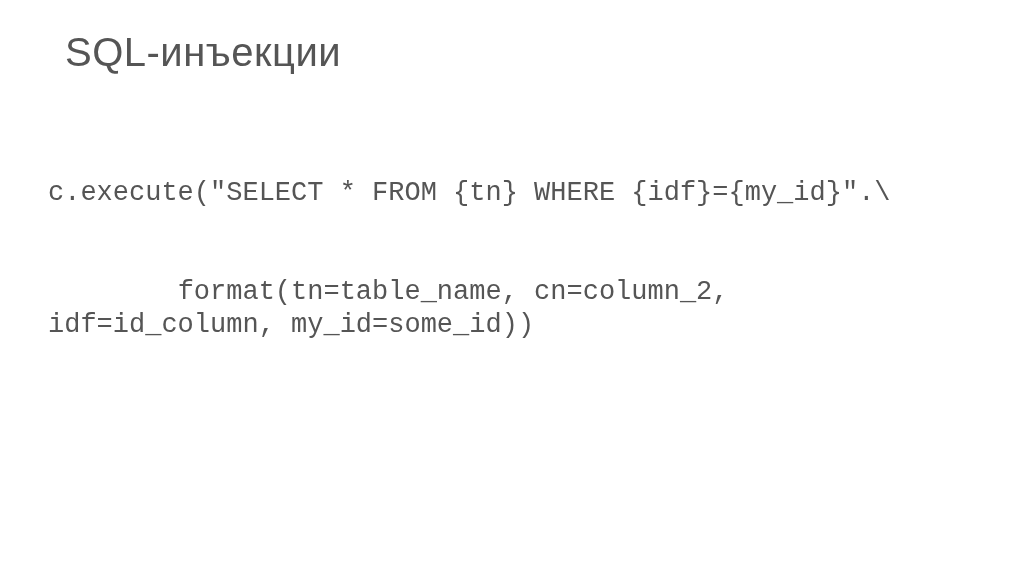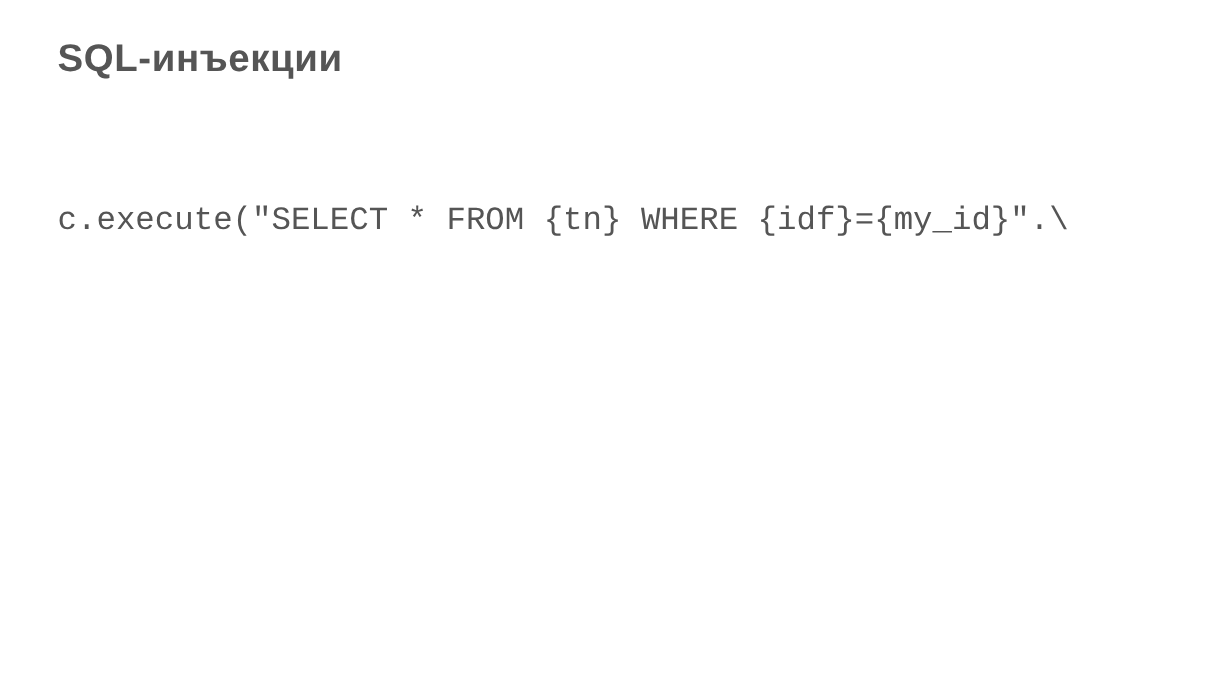--- a/index.html
+++ b/index.html
@@ -10,24 +10,24 @@
     background: #ffffff;
     font-family: "Segoe UI Light", "Segoe UI", "Helvetica Neue", Arial, sans-serif;
     color: #555555;
     overflow: hidden;
   }
   .slide {
     box-sizing: border-box;
     padding: 30px 48px 0 48px;
   }
   .title {
-    font-size: 32px;
-    font-weight: 700;
+    font-size: 40px;
+    font-weight: 400;
     color: #555555;
-    margin: 0 0 36px 0;
+    margin: 0 0 36px 17px;
     letter-spacing: 0.5px;
   }
   .code {
     font-family: "Courier New", Courier, monospace;
     font-size: 27px;
     line-height: 1.22;
     color: #555555;
     white-space: pre-wrap;
     word-break: break-word;
     max-width: 920px;
@@ -37,18 +37,19 @@
   }
 </style>
 </head>
 <body>
 
 <div class="slide">
   <h1 class="title">SQL-инъекции</h1>
 
   <div class="code">
     <div>c.execute("SELECT * FROM {tn} WHERE {idf}={my_id}".\</div>
+    <div>        format(tn=table_name, cn=column_2, idf=id_column, my_id=some_id))</div>
     <div class="blank"></div>
     
     
     
   </div>
 </div>
 
 </body></html>

